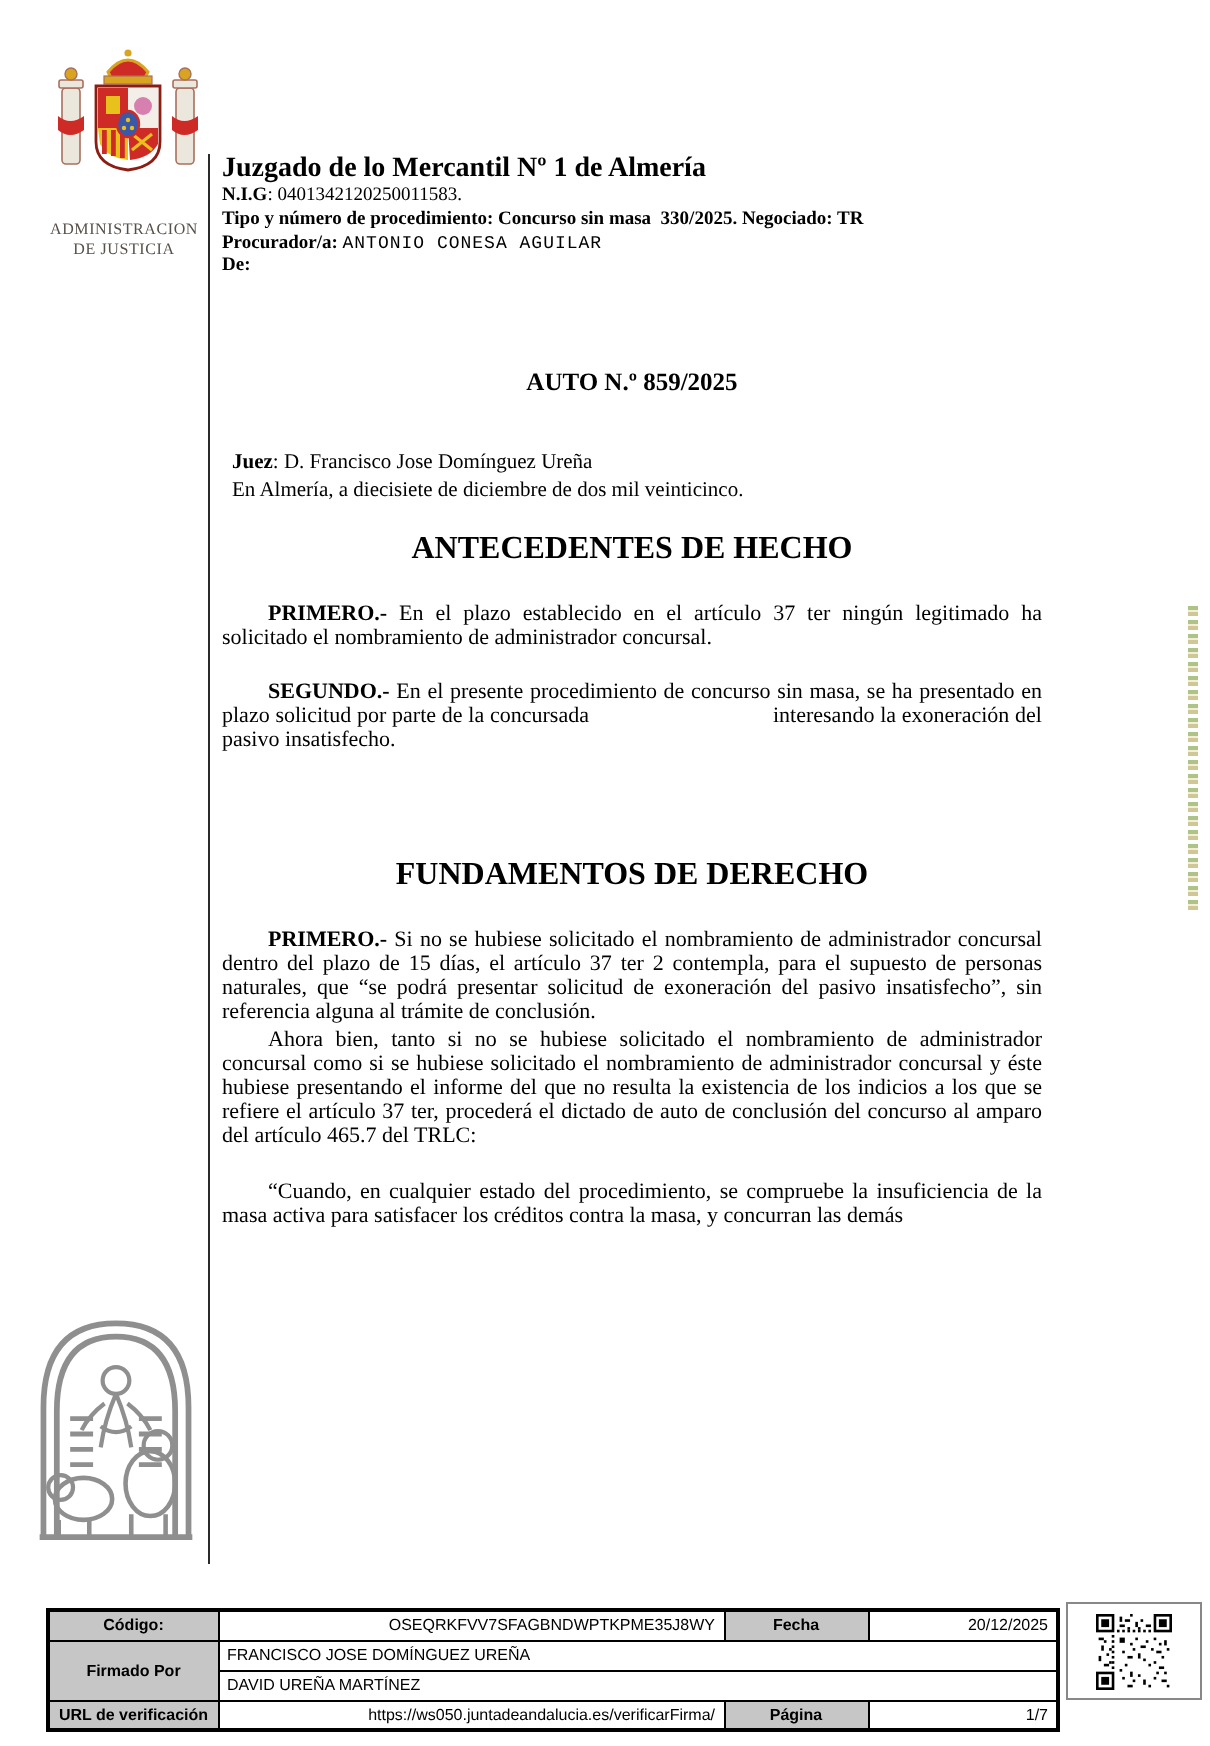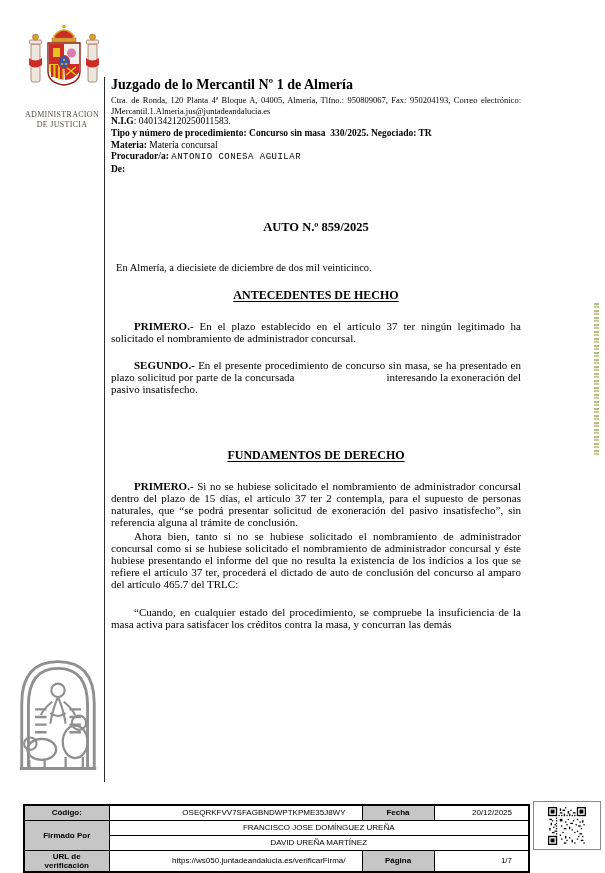--- a/index.html
+++ b/index.html
@@ -24,22 +24,22 @@
   .court-name { font-size:14px; font-weight:bold; line-height:17px; }
   .court-address { font-size:8.5px; line-height:10.5px; text-align:justify; margin-top:2px; }
   .meta-line { font-size:9.5px; line-height:11.8px; }
   .meta-line b { font-weight:bold; }
   .mono { font-family:"Liberation Mono", monospace; font-size:9px; letter-spacing:.5px; }
 
   .auto-title { margin-top:44px; text-align:center; font-size:12.5px; font-weight:bold; }
   .juez-block { margin-top:26px; font-size:10.5px; line-height:14px; padding-left:5px; }
 
   .section-heading {
-    text-align:center; font-size:12px; font-weight:bold;
-    text-decoration:underline; text-underline-offset:2px;
+    text-align:center; font-size:16px; font-weight:bold;
+    text-underline-offset:2px;
   }
   .h-antecedentes { margin-top:13px; }
   .h-fundamentos { margin-top:53px; }
 
   .body-p {
     font-size:11px; line-height:12px; text-align:justify; text-indent:23px;font-family:Liberation Serif, serif;
   }
   .p-a1 { margin-top:17px; }
   .p-a2 { margin-top:15px; }
   .p-f1 { margin-top:17px; }
@@ -54,25 +54,25 @@
     background:repeating-linear-gradient(180deg,
       #aec487 0 2px, #f2eed8 2px 3px, #cfc795 3px 5px, #ffffff 5px 7px);
   }
 
   
   .sig-table {
     position:absolute; left:23px; top:804px; width:505px;
     border-collapse:collapse; font-family:"Liberation Sans", sans-serif;
     font-size:8px; table-layout:fixed;
   }
-  .sig-table td { border:1px solid #000; padding:1px 16px; height:15px; vertical-align:middle; }
+  .sig-table td { border:1px solid #000; padding:1px 4px; height:15px; vertical-align:middle; }
   .sig-table { border:2px solid #000; }
   .sig-table td.lbl { background:#c6c6c6; font-weight:bold; text-align:center; }
   .sig-table td.val-c { text-align:right; }
-  .sig-table td.val-l { text-align:center; }
+  .sig-table td.val-l { text-align:left; }
   .col-lbl { width:85px; } .col-val { width:253px; } .col-f { width:72px; } .col-fv { width:95px; }
 
   .qr-box {
     position:absolute; left:533px; top:801px; width:68px; height:49px;
     border:1px solid #888; background:#fff;
     display:flex; align-items:center; justify-content:center;
   }
   .qr-box svg { width:38px; height:38px; }
 </style>
 </head>
@@ -139,30 +139,29 @@
       <circle cx="15" cy="94" r="6.5" stroke-width="2.2"></circle>
       <ellipse cx="62" cy="92" rx="13" ry="17" stroke-width="2.4"></ellipse>
       <circle cx="66" cy="72" r="7.5" stroke-width="2.2"></circle>
       <path d="M14 111 v9 M30 111 v9 M52 108 v12 M70 108 v12" stroke-width="2.4"></path>
       <path d="M4 120 h80" stroke-width="3"></path>
     </svg>
   </div>
 
   <div class="content">
     <div class="court-name">Juzgado de lo Mercantil Nº 1 de Almería</div>
-    <div class="court-address">Ctra. de Ronda, 120 Planta 4ª Bloque A, 04005, Almería, Tlfno.: 950809067, Fax: 950204193, Correo electrónico: JMercantil.1.Almeria.jus@juntadeandalucia.es</div>
     <div class="meta-line"><b>N.I.G</b><span>: 0401342120250011583.</span></div>
     <div class="meta-line"><b>Tipo y número de procedimiento: Concurso sin masa&nbsp; 330/2025. Negociado: TR</b></div>
-    <div class="meta-line"><b>Materia:</b><span> Materia concursal</span></div>
     <div class="meta-line"><b>Procurador/a:</b> <span class="mono">ANTONIO CONESA AGUILAR</span></div>
     <div class="meta-line"><b>De:</b></div>
 
     <div class="auto-title">AUTO N.º 859/2025</div>
 
     <div class="juez-block">
+      <div><b>Juez</b><span>: D. Francisco Jose Domínguez Ureña</span></div>
       <div>En Almería, a diecisiete de diciembre de dos mil veinticinco.</div>
     </div>
 
     <div class="section-heading h-antecedentes">ANTECEDENTES DE HECHO</div>
 
     <p class="body-p p-a1"><b class="lead">PRIMERO.-</b><span> En el plazo establecido en el artículo 37 ter ningún legitimado ha solicitado el nombramiento de administrador concursal.</span></p>
 
     <p class="body-p p-a2"><b class="lead">SEGUNDO.-</b><span> En el presente procedimiento de concurso sin masa, se ha presentado en plazo solicitud por parte de la concursada</span><span class="redact-gap"></span><span>interesando la exoneración del pasivo insatisfecho.</span></p>
 
     <div class="section-heading h-fundamentos">FUNDAMENTOS DE DERECHO</div>

